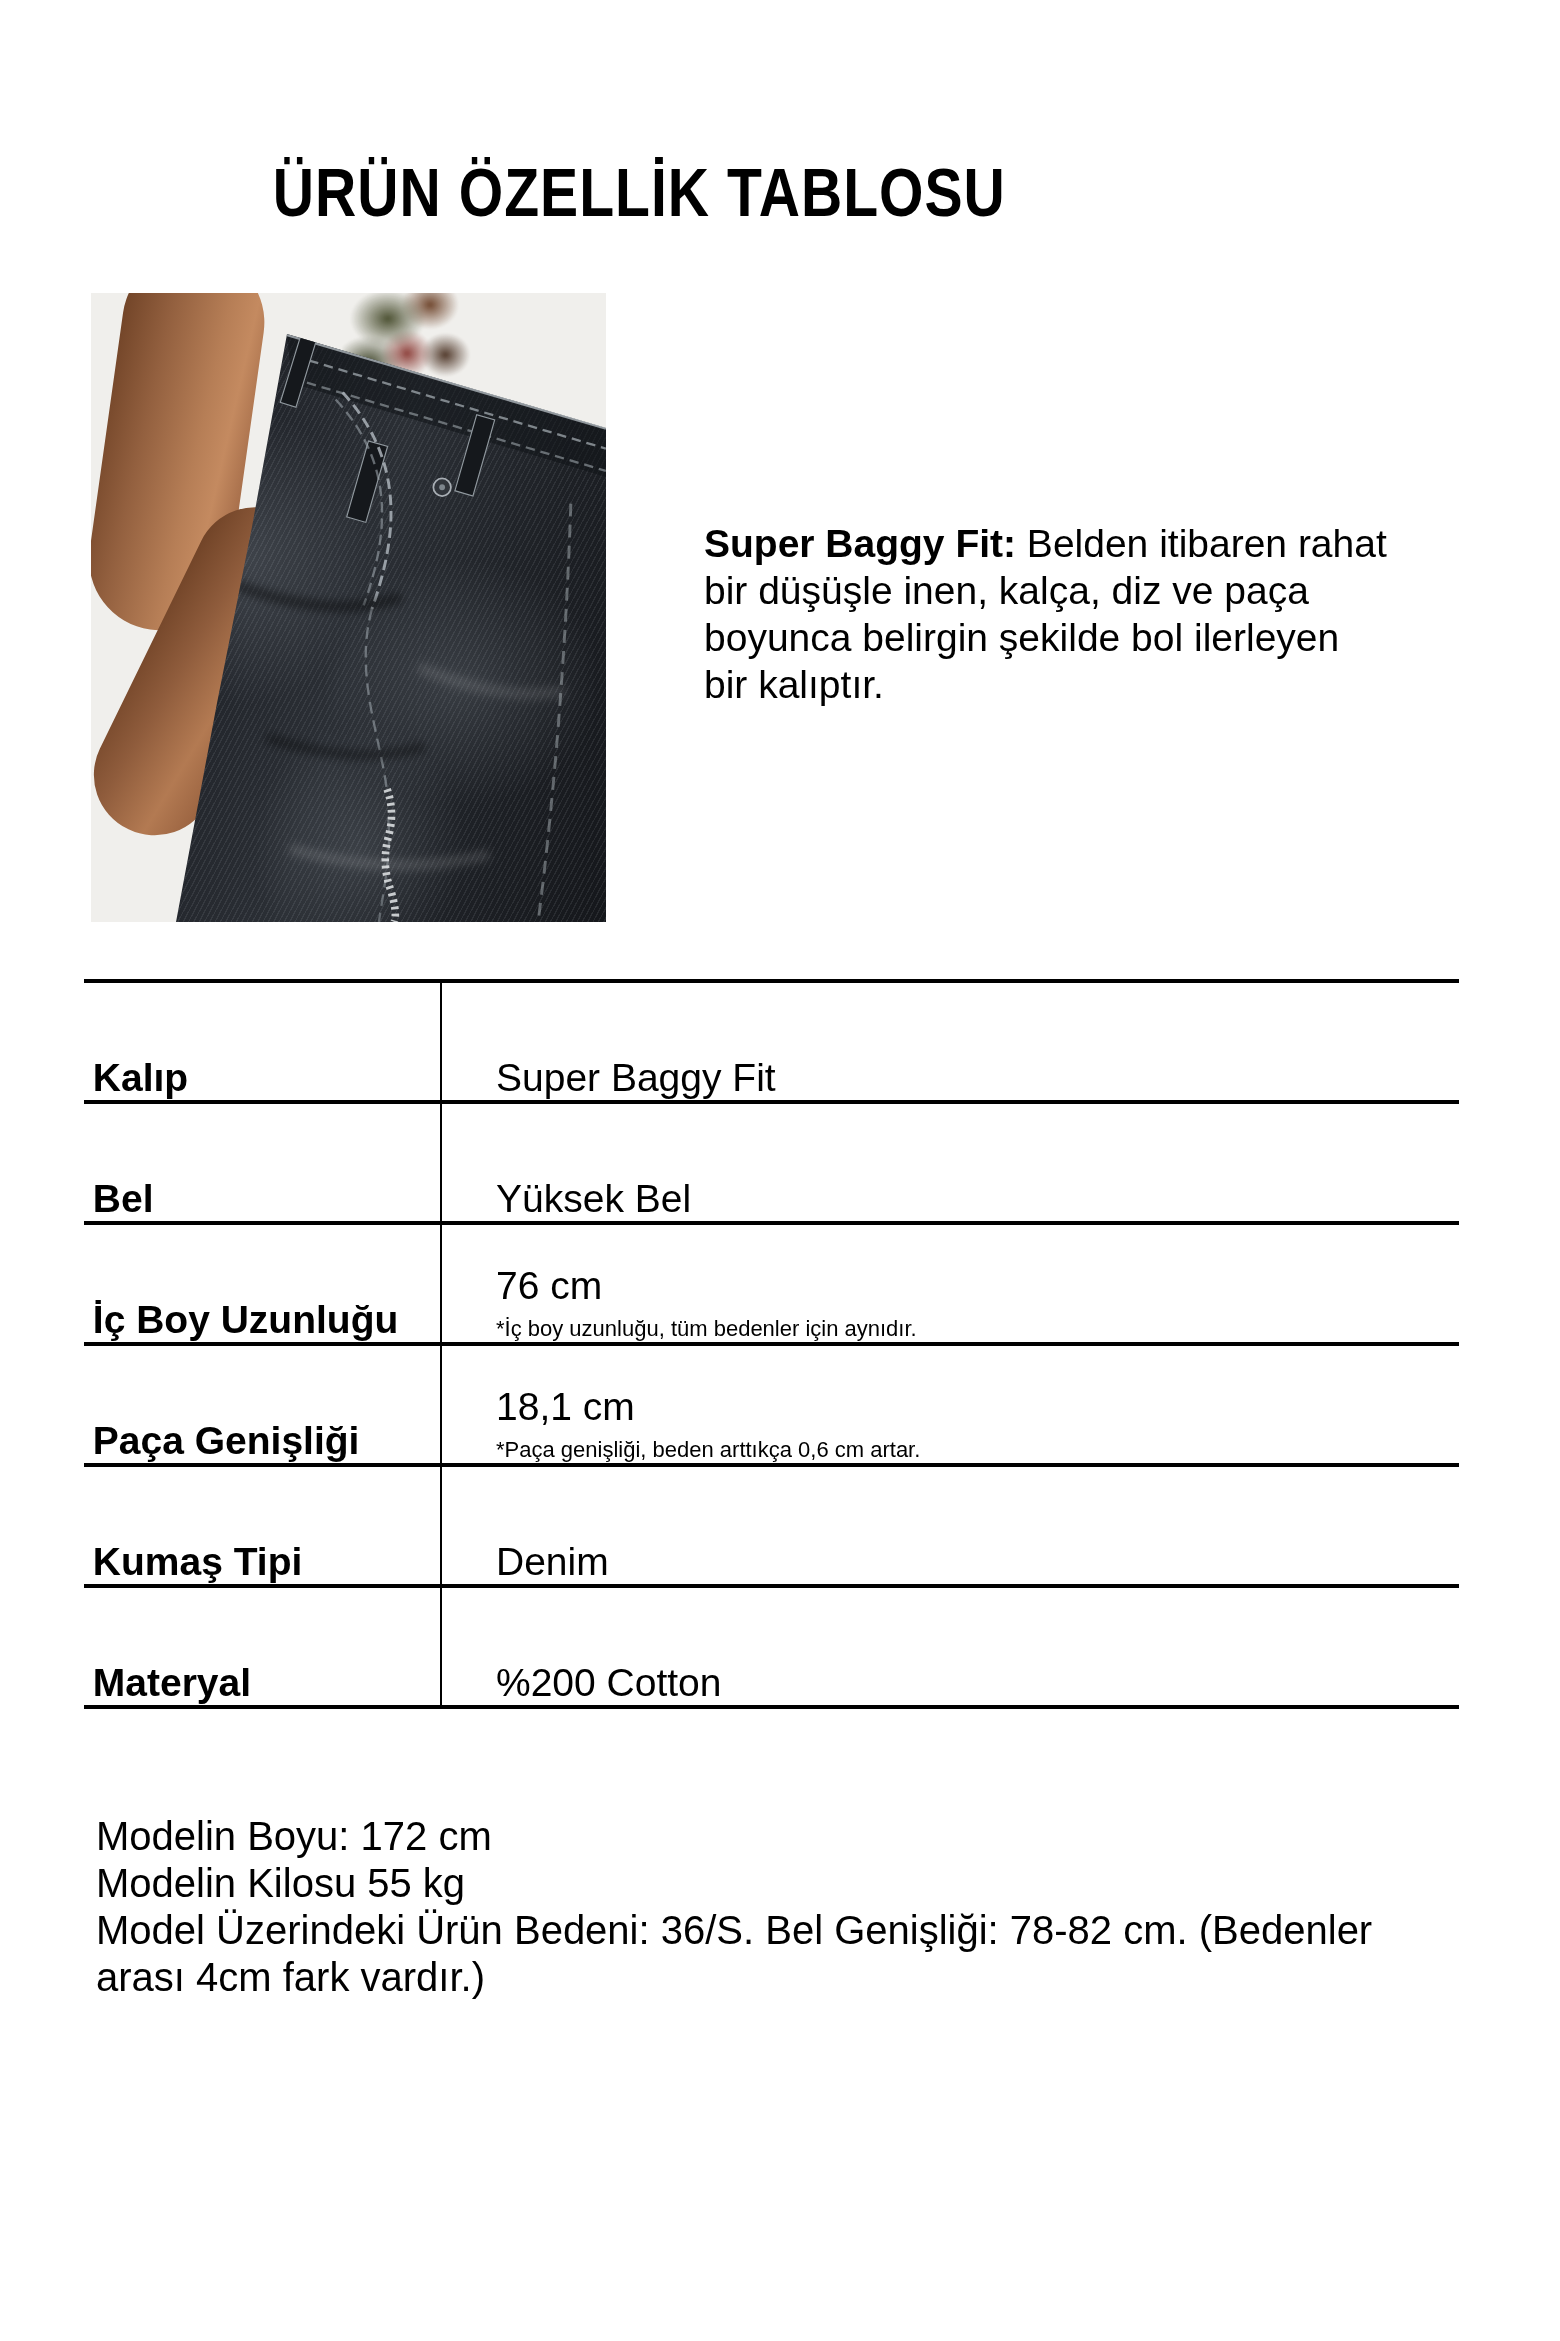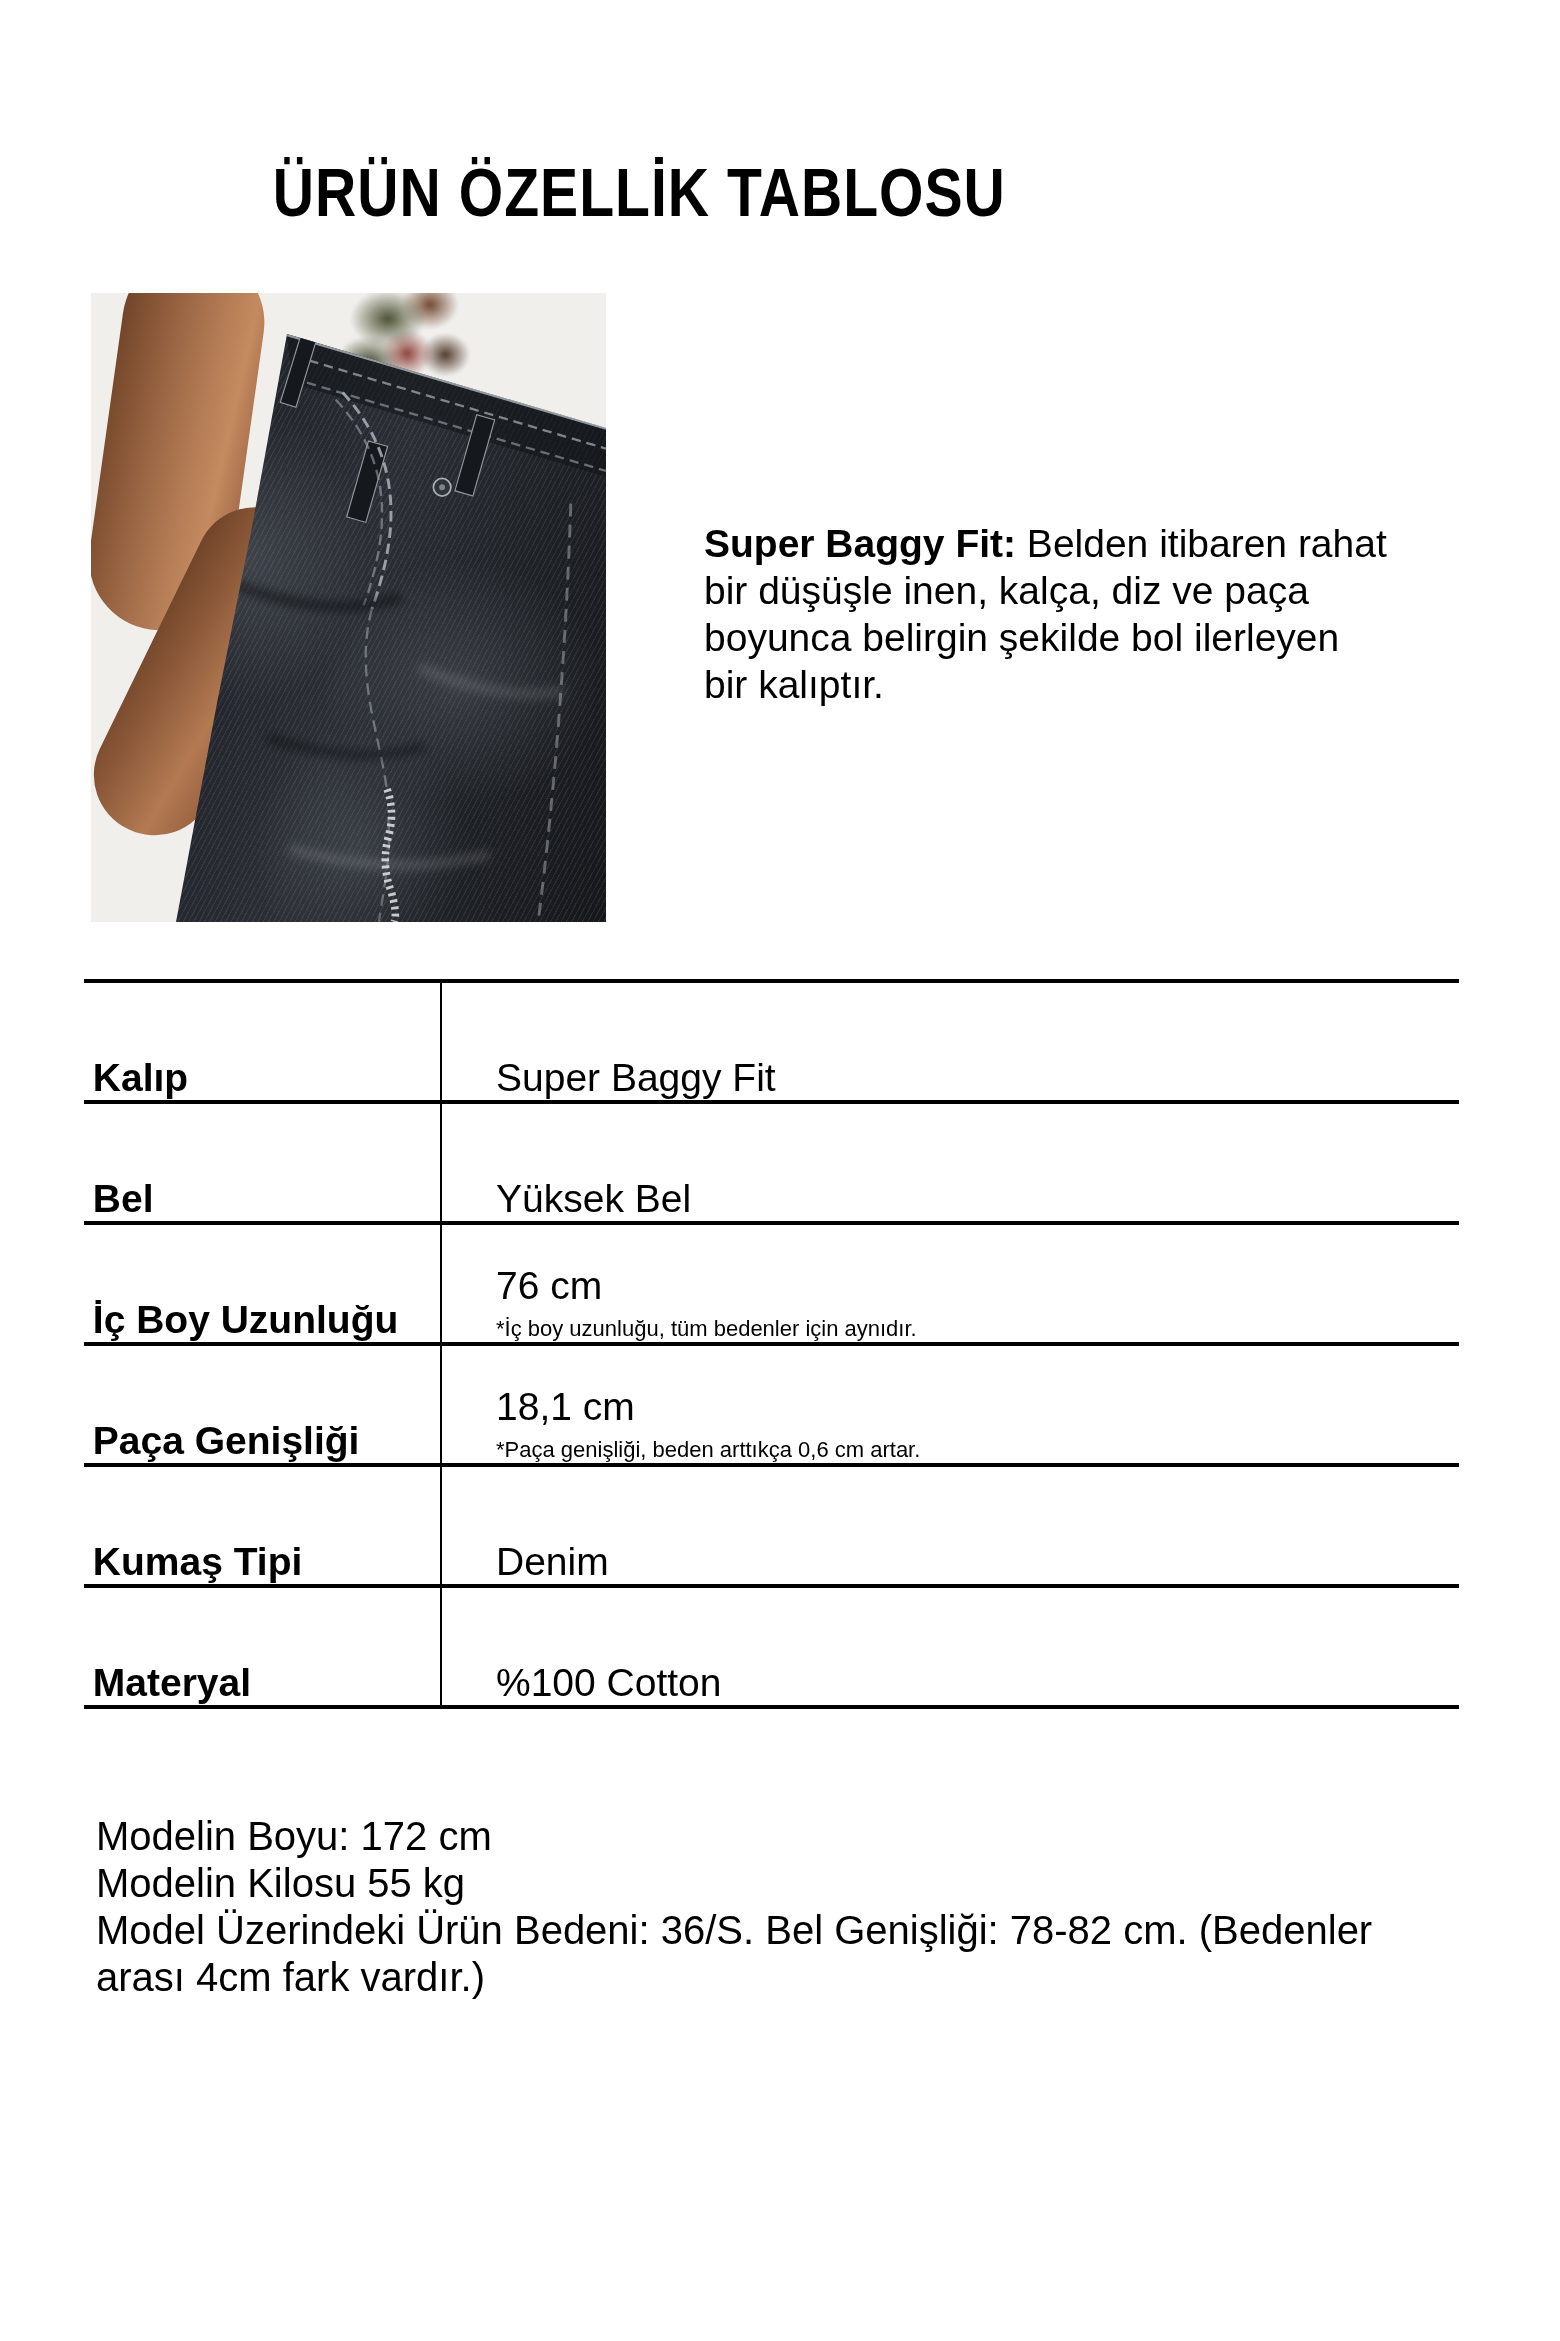--- a/index.html
+++ b/index.html
@@ -188,21 +188,21 @@
     <div class="spec-label">Kumaş Tipi</div>
     <div class="spec-valuecol">
       <div class="spec-value">Denim</div>
 
     </div>
   </div>
 
   <div class="spec-row">
     <div class="spec-label">Materyal</div>
     <div class="spec-valuecol">
-      <div class="spec-value">%100 Cotton</div>
+      <div class="spec-value">%200 Cotton</div>
 
     </div>
   </div>
 </div>
 
 <div class="model-info">
   <div>Modelin Boyu: 172 cm</div>
   <div>Modelin Kilosu 55 kg</div>
   <div>Model Üzerindeki Ürün Bedeni: 36/S. Bel Genişliği: 78-82 cm. (Bedenler</div>
   <div>arası 4cm fark vardır.)</div>

